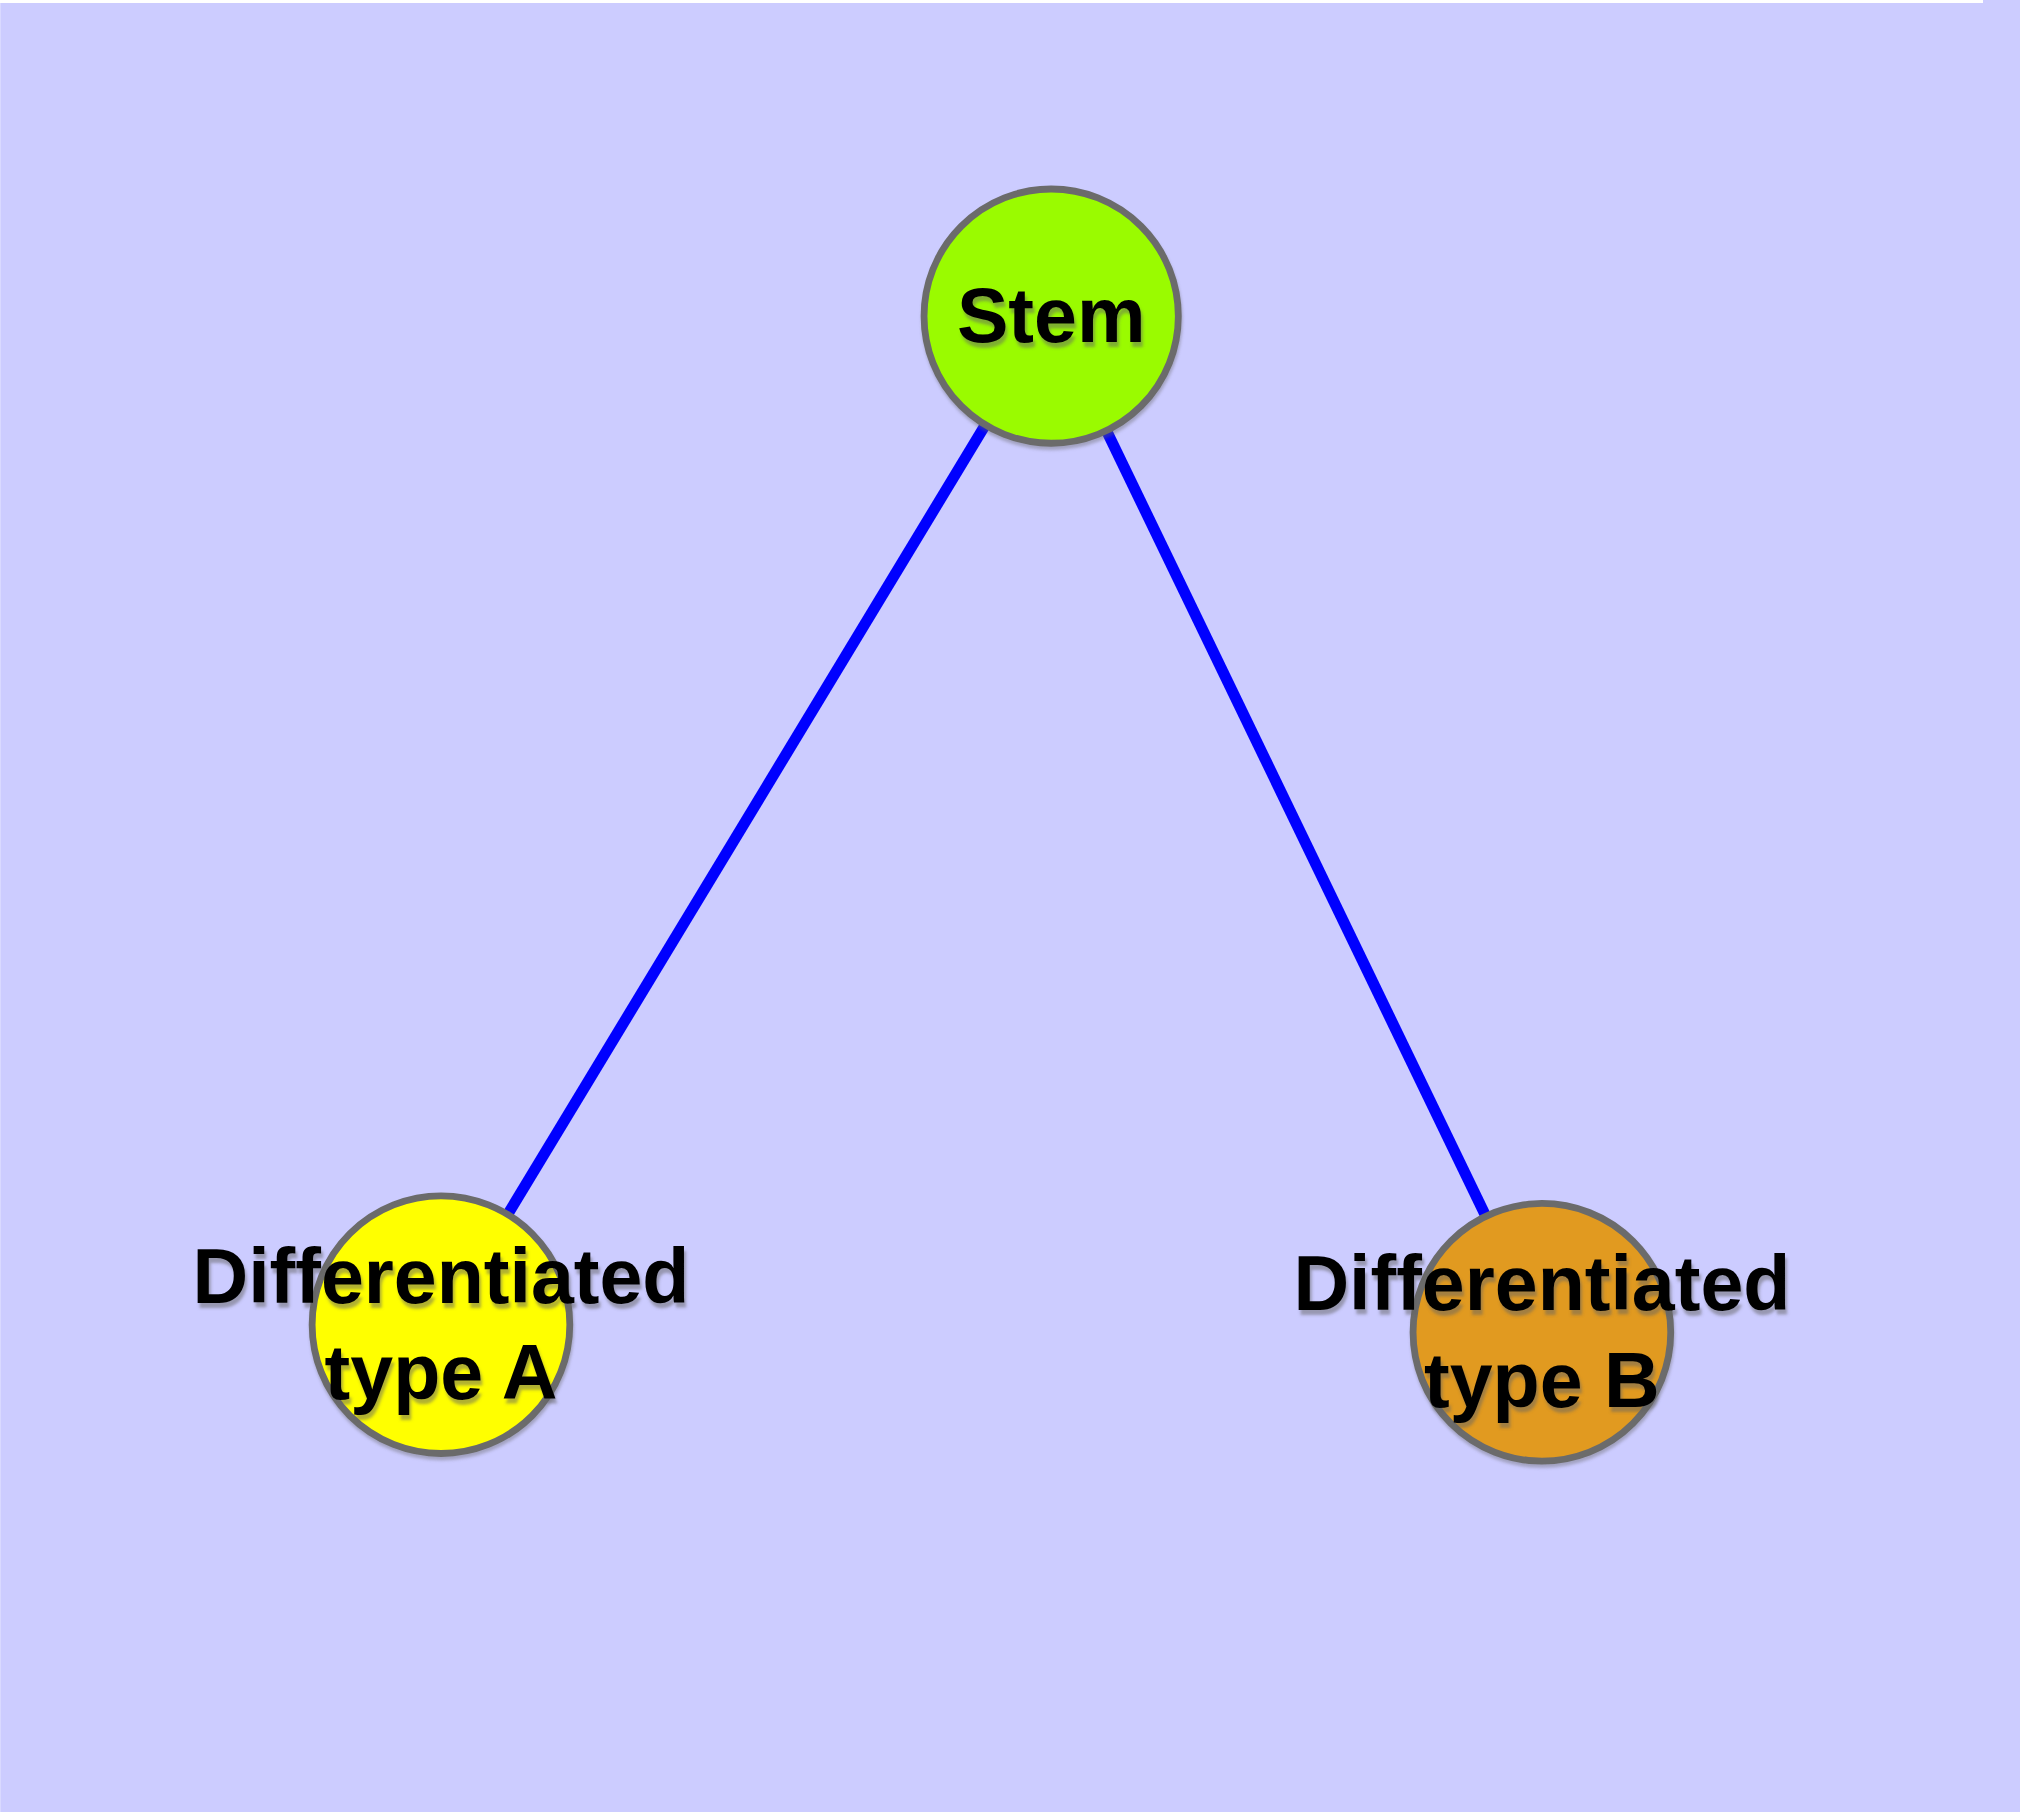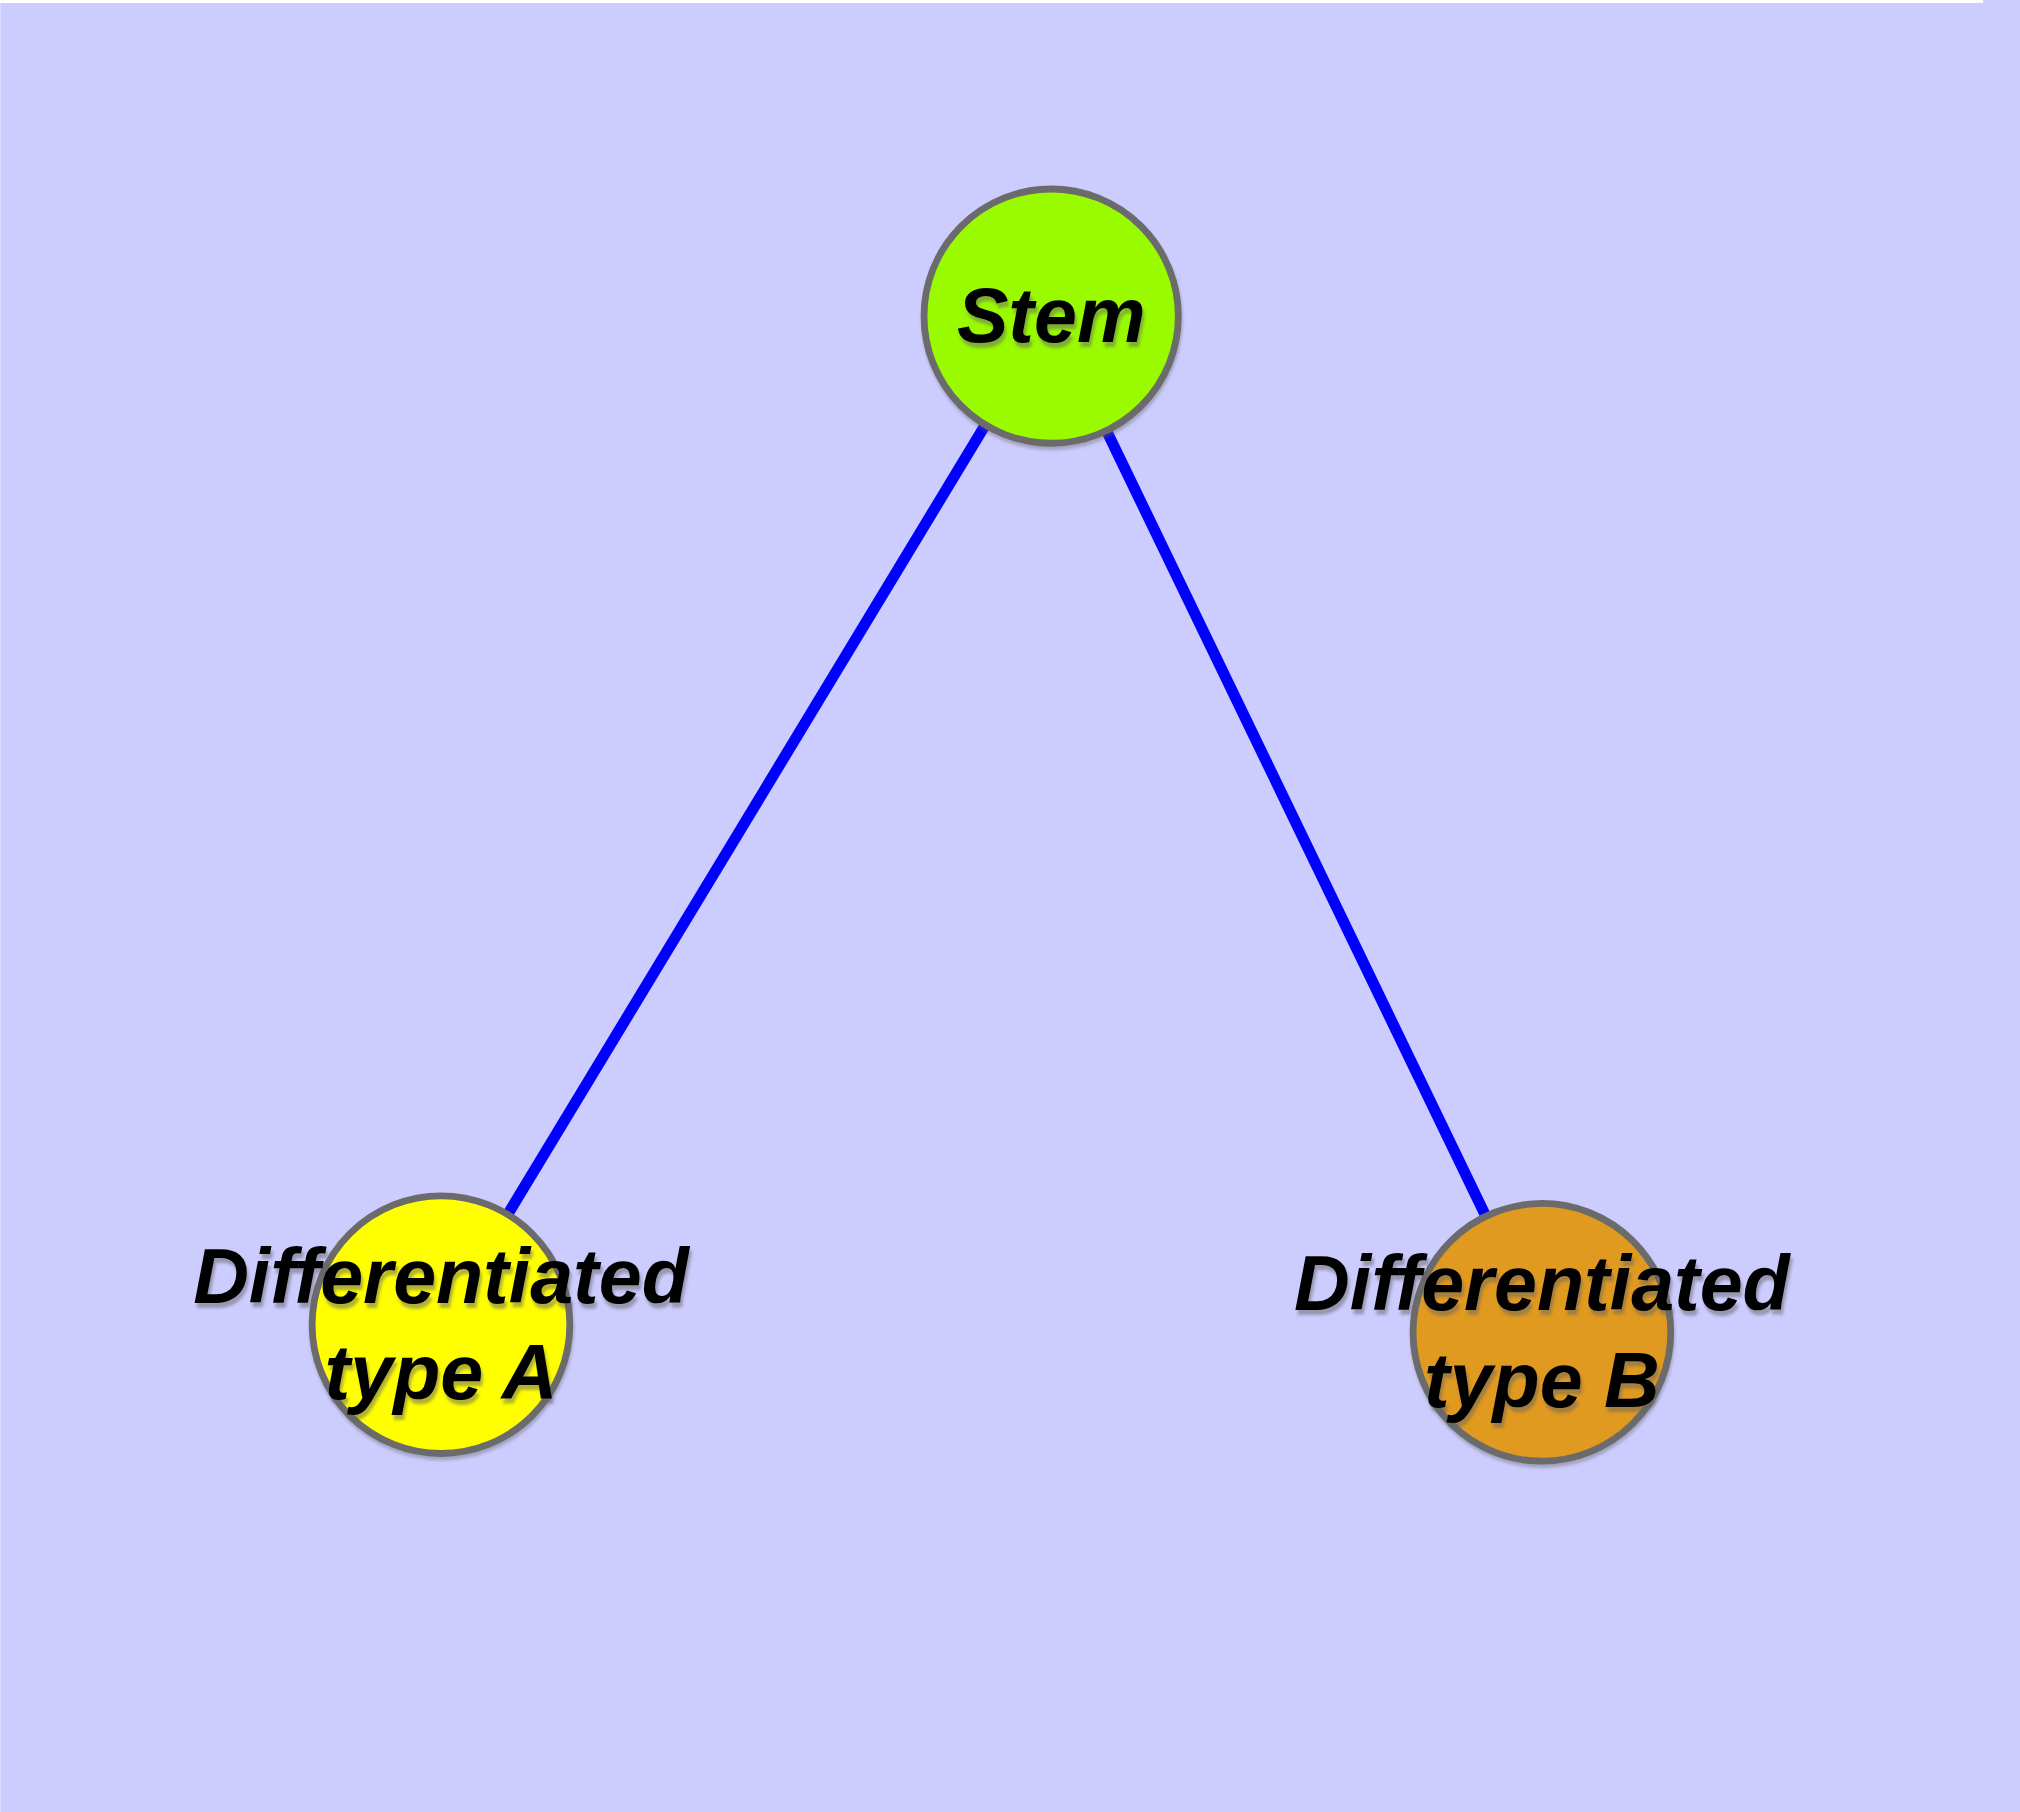--- a/index.html
+++ b/index.html
@@ -10,21 +10,20 @@
     width: 2021px;
     height: 1812px;
     overflow: hidden;
     background: #ffffff;
     font-family: "Liberation Sans", sans-serif;
   }
   .stage {
     position: relative;
     width: 1983px;
     height: 1812px;
-    font-style: italic;
   }
   .top-strip {
     position: absolute;
     top: 0; left: 0;
     width: 100%;
     height: 2.5px;
     background: #ffffff;
     z-index: 2;
   }
   svg.graph {

